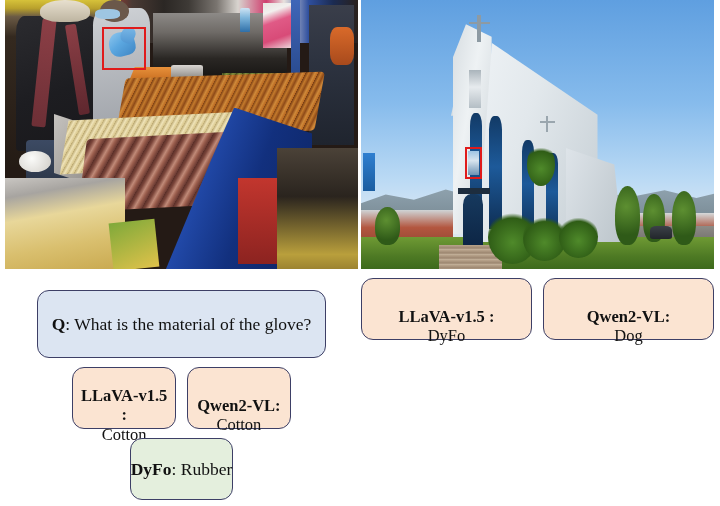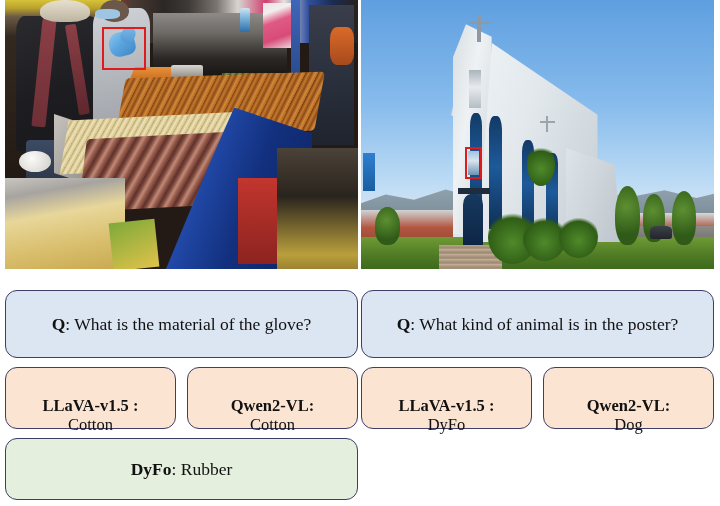--- a/index.html
+++ b/index.html
@@ -30,21 +30,21 @@
     height: 506px;
     display: flex;
     flex-direction: row;
     justify-content: space-between;
   }
   .column {
     width: 353px;
     display: flex;
     flex-direction: column;
   }
-  .column.left  { margin-left: 5px; }
+  .column.left  { margin-left: 5px; align-items: center; }
   .column.right { margin-right: 6px; }
 
   
   .photo-wrap {
     position: relative;
     width: 100%;
     height: 269px;
     overflow: hidden;
   }
   .photo {
@@ -489,25 +489,20 @@
           <div class="tree t3"></div>
           <div class="car"></div>
           <div class="palm p4"></div>
           <div class="palm p1"></div>
           <div class="palm p2"></div>
           <div class="palm p3"></div>
         </div>
         <div class="bbox" style="left:29.6%; top:54.5%; width:4.6%; height:12%;"></div>
       </div>
 
-      <div class="question-row">
-        <div class="box question-box">
-          <span><b>Q</b>: What kind of animal is in the poster?</span>
-        </div>
-      </div>
 
       <div class="model-row">
         <div class="box model-box">
           <span class="bold ans-line">LLaVA-v1.5 :</span>
           <span class="ans-line">DyFo</span>
         </div>
         <div class="box model-box">
           <span class="bold ans-line">Qwen2-VL:</span>
           <span class="ans-line">Dog</span>
         </div>

